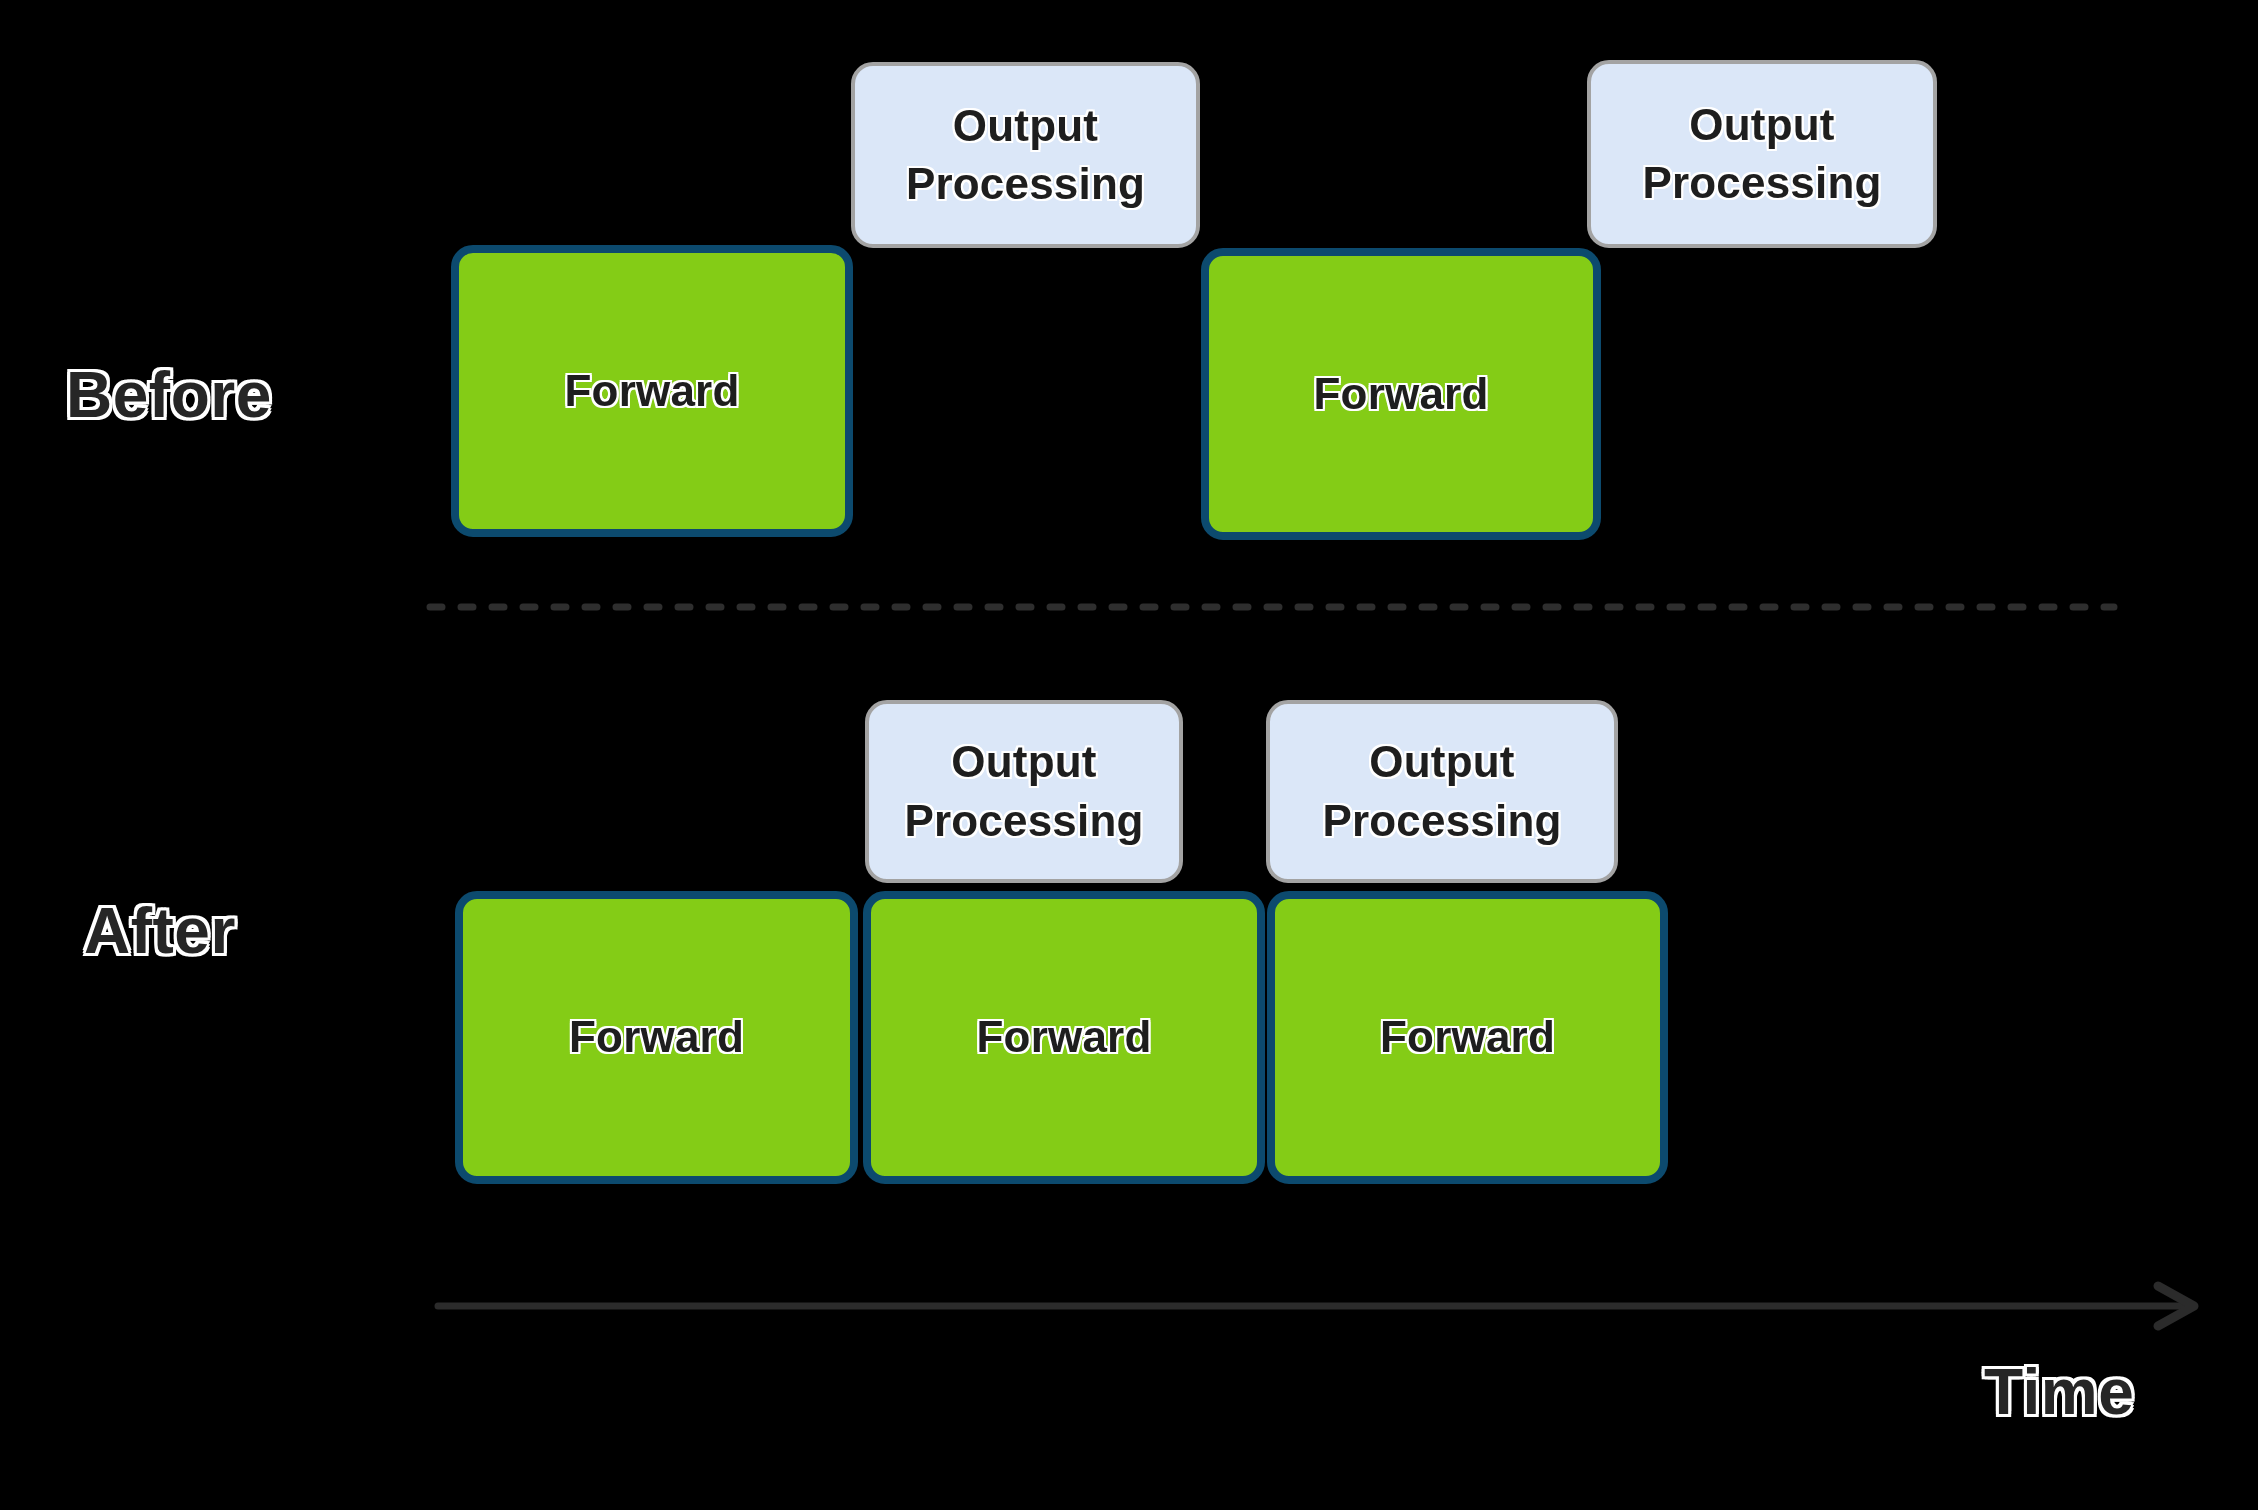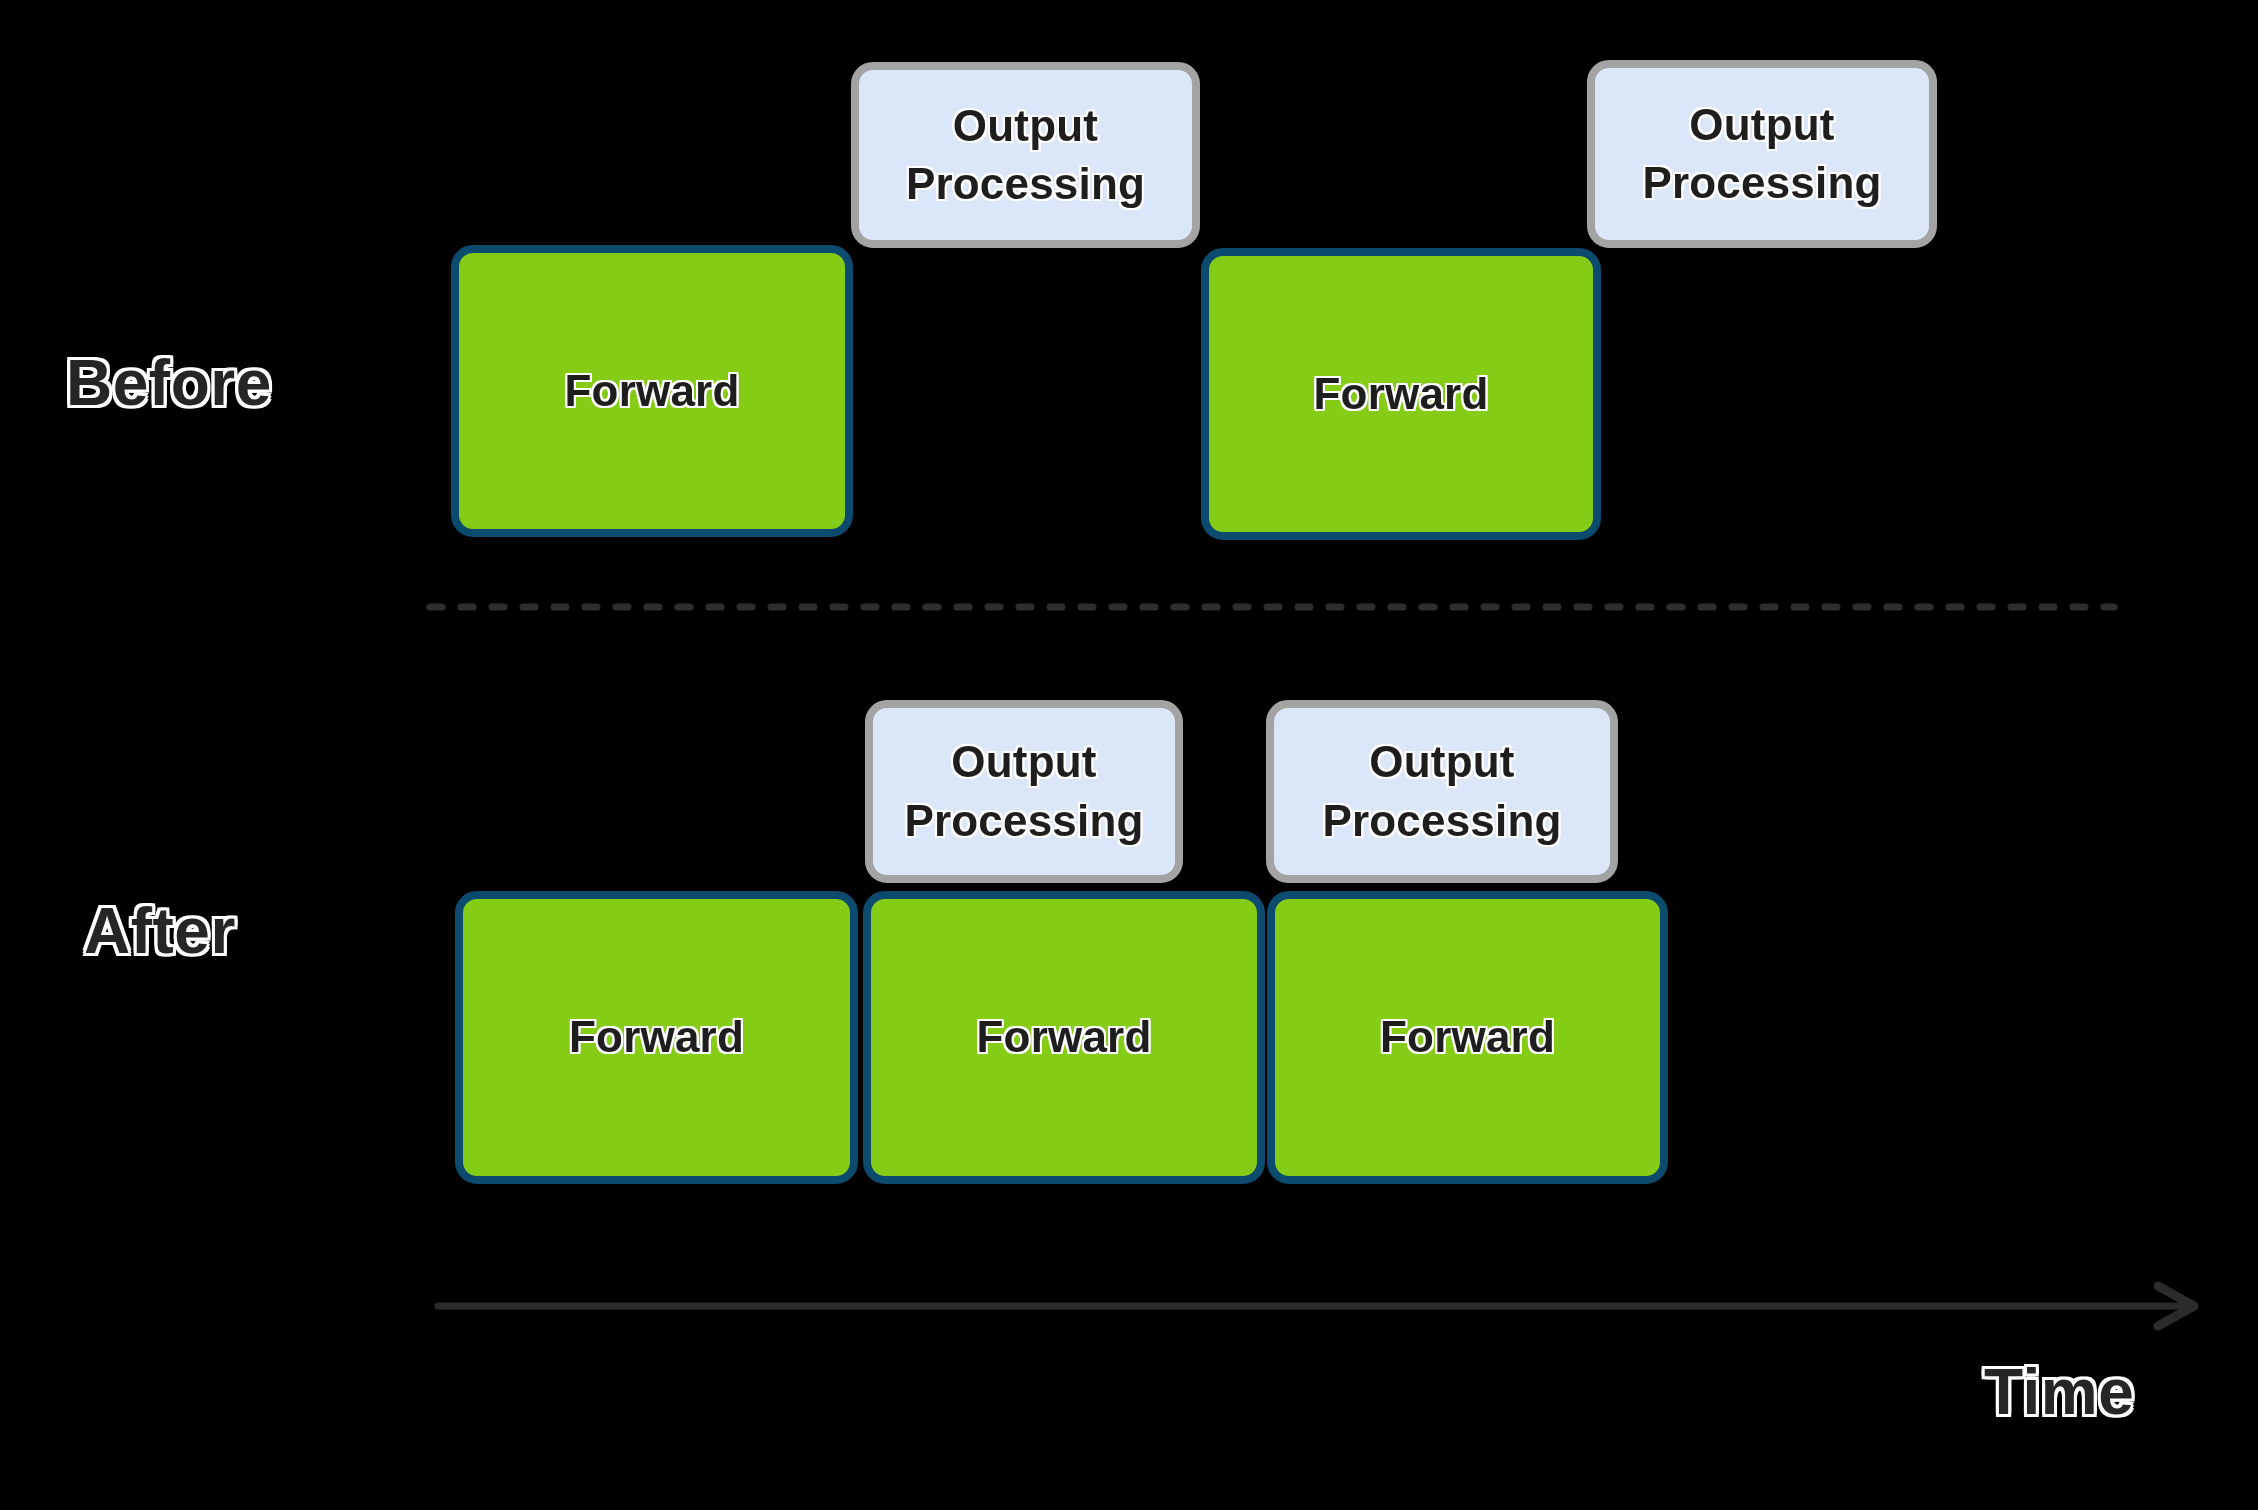--- a/index.html
+++ b/index.html
@@ -41,21 +41,21 @@
       -2px  0   0 #ffffff, 2px  0   0 #ffffff,
        0   -2px 0 #ffffff, 0    2px 0 #ffffff;
   }
   .box.forward {
     background: #84cc16;
     border: 8px solid #0c4a6e;
     z-index: 1;
   }
   .box.output {
     background: #dbe7f8;
-    border: 8px solid #a3a3a3;
+    border: 4px solid #a3a3a3;
     z-index: 2;
     padding: 16px 14px;
   }
   .section-label {
     position: absolute;
     font-size: 64px;
     font-weight: 700;
     color: #262626;
     letter-spacing: 0.5px;
     text-shadow:
@@ -70,21 +70,21 @@
   .before-op1{ left: 851px;  top: 62px;  width: 349px; height: 186px; }
   .before-f2 { left: 1201px; top: 248px; width: 400px; height: 292px; }
   .before-op2{ left: 1587px; top: 60px;  width: 350px; height: 188px; }
   
   .after-op1 { left: 865px;  top: 700px; width: 318px; height: 183px; }
   .after-op2 { left: 1266px; top: 700px; width: 352px; height: 183px; }
   .after-f1  { left: 455px;  top: 891px; width: 403px; height: 293px; }
   .after-f2  { left: 863px;  top: 891px; width: 402px; height: 293px; }
   .after-f3  { left: 1267px; top: 891px; width: 401px; height: 293px; }
 
-  .label-before { left: 66px;   top: 346px; }
+  .label-before { left: 66px;   top: 358px; }
   .label-after  { left: 84px;   top: 894px; }
   .label-time   { left: 1984px; top: 1355px; text-align: right; }
 
   svg.overlay {
     position: absolute;
     left: 0; top: 0;
     width: 2258px;
     height: 1510px;
     pointer-events: none;
     z-index: 0;

